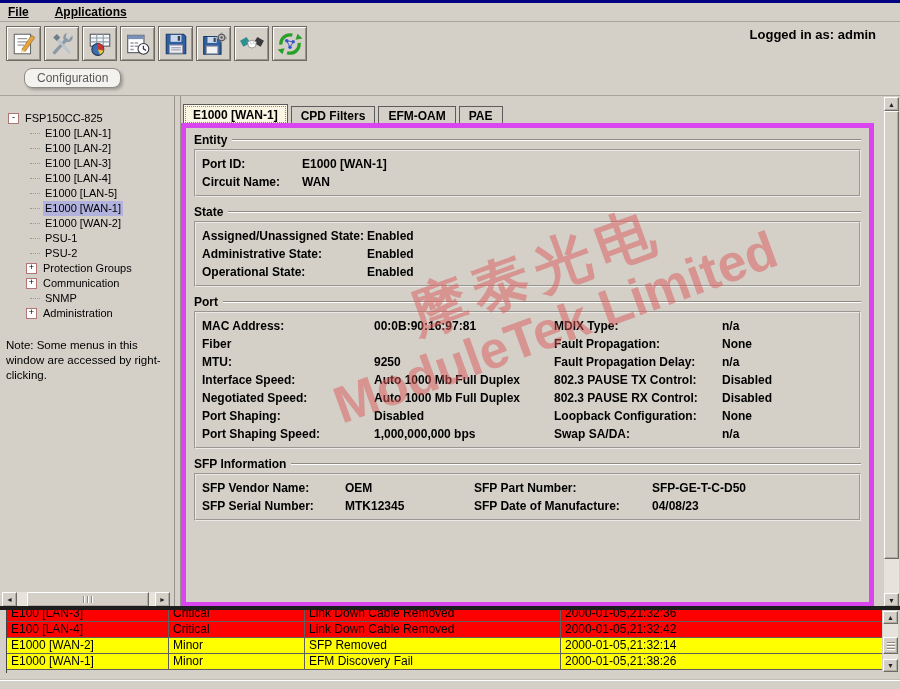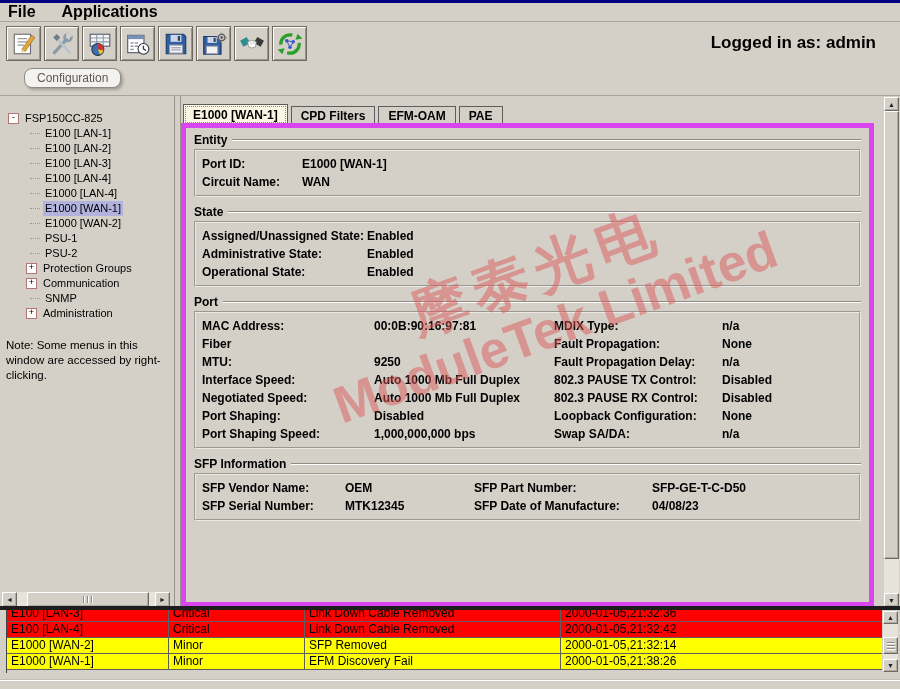--- a/index.html
+++ b/index.html
@@ -1,22 +1,22 @@
 <!DOCTYPE html>
 <html><head>
 <meta charset="utf-8">
 <style>
   html,body{margin:0;padding:0;}
   .app{position:relative;width:900px;height:689px;background:#d4d0c8;overflow:hidden;
        font-family:"Liberation Sans",sans-serif;color:#000;}
   .top-strip{position:absolute;left:0;top:0;right:0;height:3px;background:#000080;}
   .menubar{position:absolute;left:0;top:3px;right:0;height:18px;display:flex;align-items:center;
            padding-left:8px;border-bottom:1px solid #aaa69e;}
-  .menu-item{font-size:16px;font-weight:bold;margin-right:26px;}
-  .loggedin{position:absolute;top:33px;right:24px;font-size:17px;font-weight:bold;text-align:center;}
+  .menu-item{font-size:12px;font-weight:bold;margin-right:26px;text-decoration:underline;}
+  .loggedin{position:absolute;top:27px;right:24px;font-size:13px;font-weight:bold;text-align:center;}
   
   .toolbar{position:absolute;left:6px;top:26px;display:flex;}
   .tbtn{width:33px;height:33px;margin-right:3px;background:#d4d0c8;border:1px solid #6f6b63;
         box-shadow:inset 1px 1px 0 #ffffff, inset -1px -1px 0 #98948c;
         display:flex;align-items:center;justify-content:center;}
   .tooltip{position:absolute;left:24px;top:68px;background:#f4f2ef;border:1px solid #8f8b84;
            border-radius:8px;padding:2px 12px;font-size:12px;color:#5a5a5a;
            box-shadow:2px 2px 3px rgba(0,0,0,.25);}
   .hairline{position:absolute;left:0;top:95px;right:0;height:1px;background:#a8a49c;}
   
@@ -236,21 +236,21 @@
       <div class="trow child">
           <span class="conn"></span>
           <span class="tlabel">E100 [LAN-3]</span>
         </div>
       <div class="trow child">
           <span class="conn"></span>
           <span class="tlabel">E100 [LAN-4]</span>
         </div>
       <div class="trow child">
           <span class="conn"></span>
-          <span class="tlabel">E1000 [LAN-4]</span>
+          <span class="tlabel">E1000 [LAN-5]</span>
         </div>
       <div class="trow child selected">
           <span class="conn"></span>
           <span class="tlabel">E1000 [WAN-1]</span>
         </div>
       <div class="trow child">
           <span class="conn"></span>
           <span class="tlabel">E1000 [WAN-2]</span>
         </div>
       <div class="trow child">

